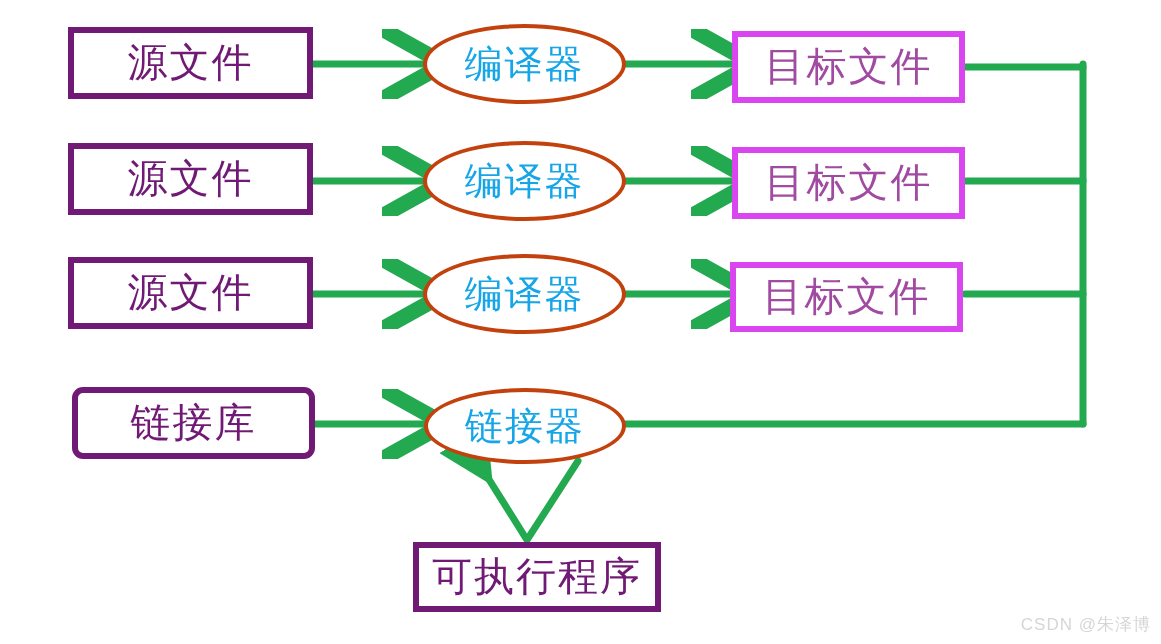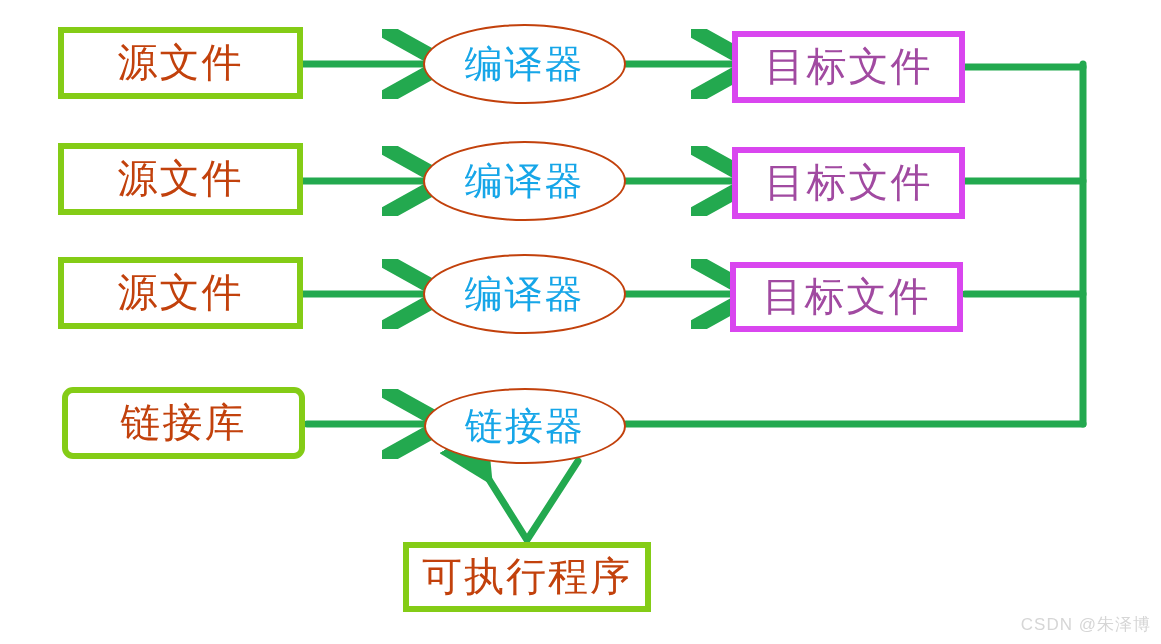--- a/index.html
+++ b/index.html
@@ -8,24 +8,24 @@
     font-family:"Liberation Serif","DejaVu Serif",serif;
     width:1161px;height:644px;overflow:hidden;
   }
   #stage{position:relative;width:1161px;height:644px;background:#fff;}
   #wires{position:absolute;left:0;top:0;width:1161px;height:644px;}
 
   .node{position:absolute;box-sizing:border-box;display:flex;
         align-items:center;justify-content:center;background:#ffffff;
         text-align:center;line-height:1;user-select:none;}
 
-  .rect-black{border:6px solid #84cc16;color:#c2410c;font-size:40px;letter-spacing:2px;}
+  .rect-black{border:6px solid #701a75;color:#701a75;font-size:40px;letter-spacing:2px;margin-left:10px;}
   .rect-purple{border:6px solid #d946ef;color:#a14aa1;font-size:40px;letter-spacing:2px;}
 
-  .ellipse{border:2px solid #c2410c;border-radius:50%;color:#16a6e8;
+  .ellipse{border:4px solid #c2410c;border-radius:50%;color:#16a6e8;
            font-size:38px;letter-spacing:2px;background:#fff;}
 
   .watermark{position:absolute;right:10px;bottom:8px;color:#d6d6d6;
              font-family:"Liberation Sans","DejaVu Sans",sans-serif;
              font-size:17px;letter-spacing:1px;user-select:none;}
 </style>
 </head>
 <body>
 
 <div id="stage">

